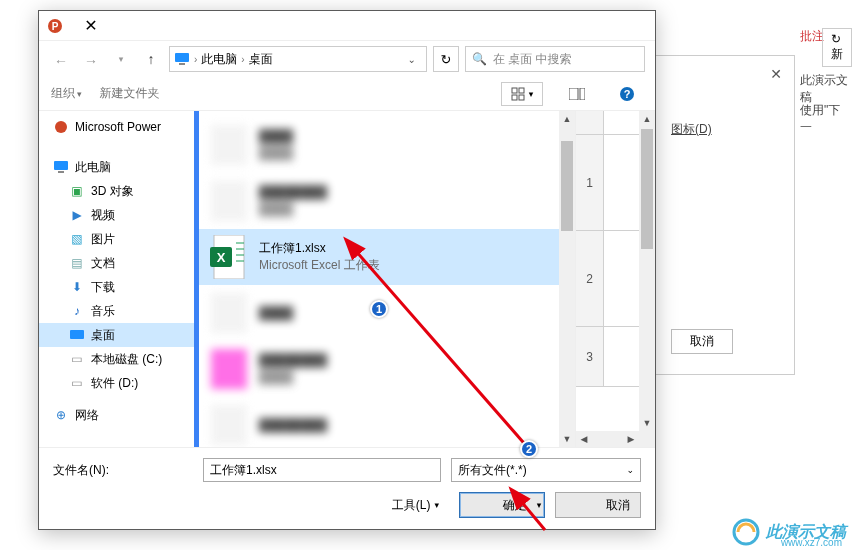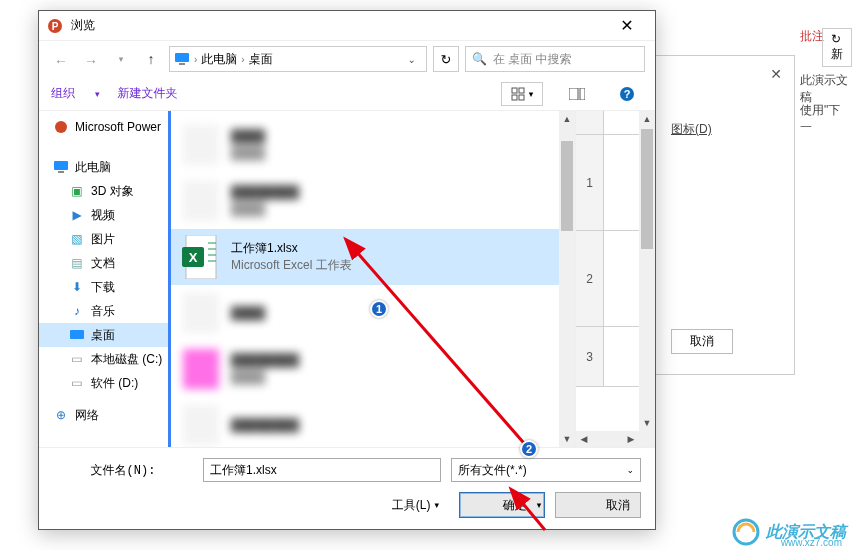--- a/index.html
+++ b/index.html
@@ -26,28 +26,28 @@
 .nav-btn { width: 24px; height: 24px; display: flex; align-items: center; justify-content: center; color: #999; font-size: 14px; }
 .nav-btn.enabled { color: #333; cursor: pointer; }
 .breadcrumb { flex: 1; display: flex; align-items: center; border: 1px solid #ccc; height: 26px; padding: 0 4px; font-size: 12px; gap: 4px; }
 .pc-icon { width: 16px; height: 16px; }
 .bc-sep { color: #777; font-size: 10px; }
 .bc-dd { margin-left: auto; color: #555; font-size: 10px; padding: 0 6px; }
 .refresh-btn { width: 26px; height: 26px; border: 1px solid #ccc; display: flex; align-items: center; justify-content: center; font-size: 13px; cursor: pointer; }
 .search { width: 180px; height: 26px; border: 1px solid #ccc; display: flex; align-items: center; padding: 0 6px; font-size: 12px; color: #888; gap: 6px; }
 
 .toolbar { height: 34px; display: flex; align-items: center; padding: 0 12px; gap: 18px; border-bottom: 1px solid #eee; }
-.toolbar .link { color: #6d28d9; font-size: 12px; cursor: pointer; display: flex; align-items: center; gap: 20px; }
+.toolbar .link { color: #737373; font-size: 12px; cursor: pointer; display: flex; align-items: center; gap: 2px; }
 .toolbar .spacer { flex: 1; }
 .toolbar .view-btn { width: 32px; height: 24px; border: 1px solid transparent; display: flex; align-items: center; justify-content: center; cursor: pointer; }
 .toolbar .view-btn.dd { width: 42px; border: 1px solid #ccc; }
 .toolbar .help { color: #0f6cbd; font-size: 15px; }
 
 .body { flex: 1; display: flex; overflow: hidden; }
-.tree { width: 132px; border-right: 3px solid #3b82f6; overflow-y: auto; padding: 4px 0; font-size: 12px; }
+.tree { width: 160px; border-right: 5px solid #3b82f6; overflow-y: auto; padding: 4px 0; font-size: 12px; }
 .tree-item { height: 24px; display: flex; align-items: center; padding-left: 14px; gap: 6px; cursor: pointer; white-space: nowrap; overflow: hidden; }
 .tree-item.indent { padding-left: 30px; }
 .tree-item.selected { background: #cde8ff; }
 .tree-item .ic { width: 16px; height: 16px; display: flex; align-items: center; justify-content: center; font-size: 12px; }
 .tree-gap { height: 8px; }
 
 .content { flex: 1; position: relative; display: flex; }
 .file-list { flex: 1; overflow-y: auto; padding: 6px 0; position: relative; }
 .list-scroll { position: absolute; right: 0; top: 0; width: 16px; height: 100%; background: #f0f0f0; }
 .list-scroll .thumb { position: absolute; left: 2px; top: 30px; width: 12px; height: 90px; background: #c1c1c1; }
@@ -70,21 +70,21 @@
 .preview .cell { flex: 1; }
 .preview .scroll-h { position: absolute; bottom: 0; left: 0; right: 16px; height: 16px; background: #f0f0f0; }
 .preview .scroll-h .ar { position: absolute; top: 0; width: 16px; height: 16px; font-size: 9px; color: #555; display: flex; align-items: center; justify-content: center; }
 .preview .scroll-v { position: absolute; right: 0; top: 0; width: 16px; bottom: 16px; background: #f0f0f0; }
 .preview .scroll-v .thumb { position: absolute; left: 2px; top: 18px; width: 12px; height: 120px; background: #c1c1c1; }
 .preview .scroll-v .ar { position: absolute; left: 0; width: 16px; height: 16px; font-size: 9px; display: flex; align-items: center; justify-content: center; color: #555; }
 .preview .corner { position: absolute; right: 0; bottom: 0; width: 16px; height: 16px; background: #f0f0f0; }
 
 .footer { height: 82px; border-top: 1px solid #eee; padding: 10px 14px; font-size: 12px; }
 .footer-row { display: flex; align-items: center; gap: 10px; margin-bottom: 10px; }
-.footer-row .label { width: 140px; text-align: center; font-family: Liberation Mono, monospace; }
+.footer-row .label { width: 140px; text-align: left; }
 .footer-row .filename-input { flex: 1; height: 24px; border: 1px solid #aaa; padding: 0 6px; font-size: 12px; }
 .footer-row .filetype { width: 190px; height: 24px; border: 1px solid #aaa; display: flex; align-items: center; padding: 0 6px; justify-content: space-between; cursor: pointer; }
 .footer-row2 { display: flex; align-items: center; justify-content: flex-end; gap: 10px; }
 .footer-row2 .tools { display: flex; align-items: center; gap: 4px; margin-right: 10px; cursor: pointer; }
 .btn { width: 86px; height: 26px; border: 1px solid #aaa; background: #e9e9e9; display: flex; align-items: center; justify-content: center; cursor: pointer; padding-left: 40px; }
 .btn.primary { border: 1px solid #2e70b5; box-shadow: inset 0 0 0 1px #8bb9e8; }
 .btn .dd { font-size: 9px; margin-left: 10px; }
 
 
 .arrow-overlay { position: absolute; pointer-events: none; }
@@ -107,21 +107,20 @@
 <div class="bg-text-1">此演示文稿</div>
 <div class="bg-text-2">使用"下一</div>
 
 <div class="dialog">
 
   <div class="titlebar">
     <svg class="ppt-icon" viewBox="0 0 16 16">
         <circle cx="8" cy="8" r="7" fill="#d04727"></circle>
         <text x="8" y="12" font-size="10" text-anchor="middle" fill="#fff" font-weight="bold">P</text>
       </svg>
-    <div class="title">浏览</div>
     <div class="close">✕</div>
   </div>
 
   <div class="nav-row">
     <div class="nav-btn">←</div>
     <div class="nav-btn">→</div>
     <div class="nav-btn" style="font-size:9px">▾</div>
     <div class="nav-btn enabled">↑</div>
     <div class="breadcrumb">
       <svg class="pc-icon" viewBox="0 0 16 16">

